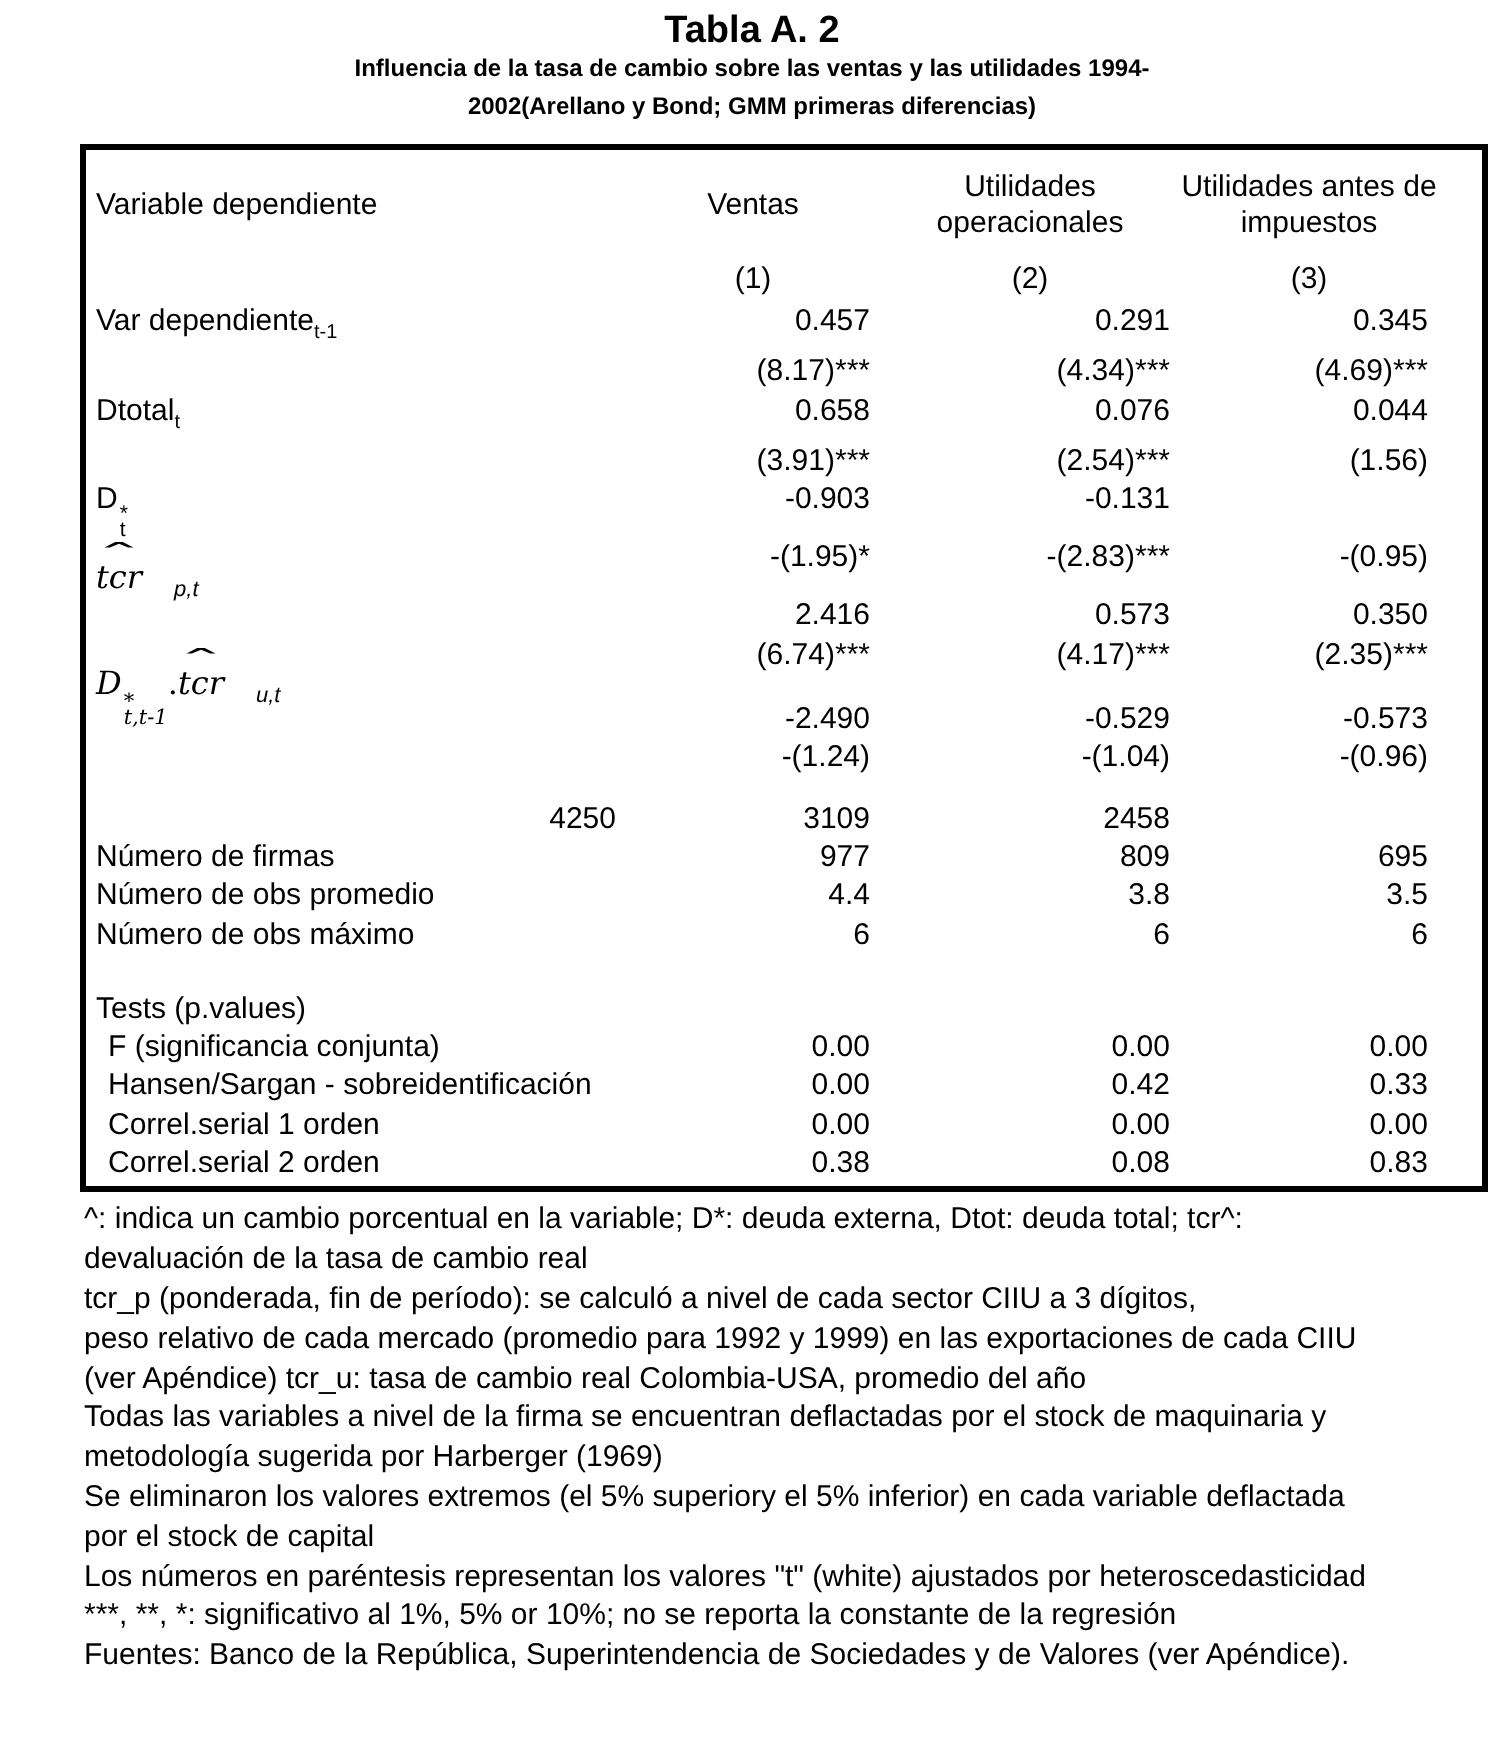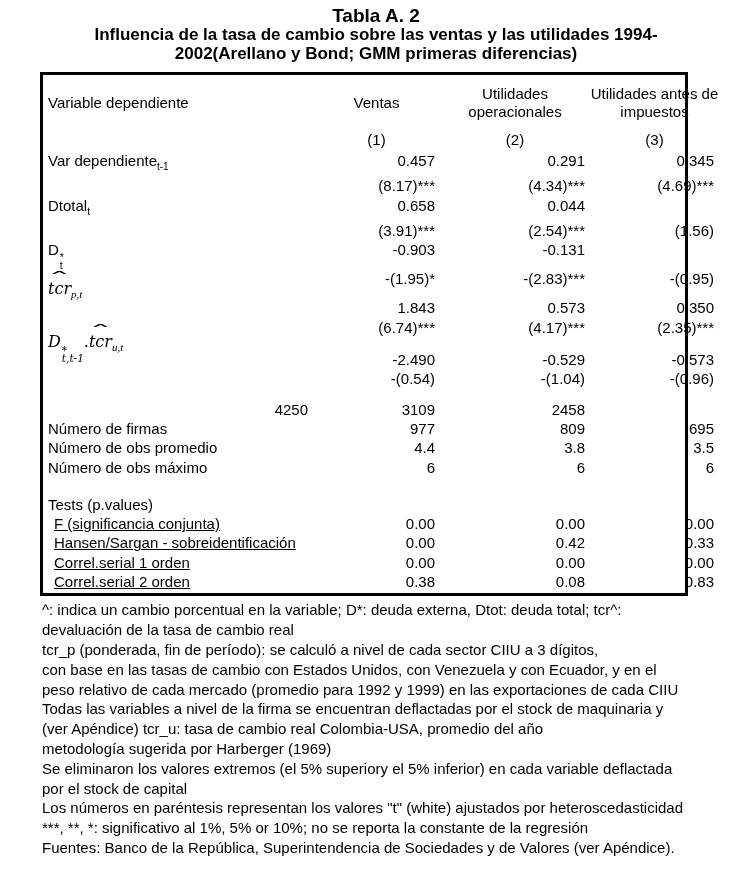--- a/index.html
+++ b/index.html
@@ -2,24 +2,24 @@
 <html><head>
 <meta charset="utf-8">
 <style>
   * { margin:0; padding:0; box-sizing:border-box; }
   html,body { background:#fff; }
   body {
     width:752px; height:870px; position:relative; overflow:hidden;
     font-family:"Liberation Sans", sans-serif; font-size:15px; color:#000;
   }
   .title { text-align:center; font-weight:bold; font-size:19px; padding-top:7px; line-height:18px; }
-  .subtitle { text-align:center; font-weight:bold; font-size:17px; line-height:19px; }
+  .subtitle { text-align:center; font-weight:bold; font-size:12px; line-height:19px; }
 
   .tbl {
-    margin:9px 0 0 40px; width:648px;
+    margin:9px 0 0 40px; width:704px;
     border:3px solid #000; background:#fff; padding-bottom:2px;
   }
   .row { display:grid; grid-template-columns:270px 127px 150px 129px; line-height:19.3px; }
   .cell { overflow:visible; }
   .c-label { text-align:left; padding-left:5px; }
   .c-val { text-align:right; padding-right:5px; }
   .c-center { text-align:center; }
 
   .hdr { height:52px; align-items:center; }
   .hdr-col { line-height:18px; }
@@ -33,32 +33,32 @@
          font-size:10.5px; line-height:8px; vertical-align:-6px; margin-left:1px; }
   .stk-serif { font-family:"DejaVu Serif", serif; font-style:italic;
                line-height:8px; vertical-align:-7px; }
 
   
   .math { font-family:"DejaVu Serif", serif; font-style:italic; font-size:16px; }
   .mhat { position:relative; display:inline-block; }
   .mhat .hat { position:absolute; left:0; right:0; top:-9px; text-align:center;
                font-style:normal; font-size:15px; line-height:10px;
                transform:scaleX(3.1); }
-  .msub { font-size:11px; vertical-align:-4px; font-family:Liberation Serif, serif; font-style:italic; }
+  .msub { font-size:11px; vertical-align:-4px; font-family:Liberation Sans, sans-serif; font-style:italic;margin-left:16px; }
   .mdot { font-style:normal; }
 
   .mlabel-row-1 { height:10px; }
   .mlabel-row-2 { height:13px; }
   .mlabel-row-1 .c-label, .mlabel-row-2 .c-label { line-height:14px; }
   .mlabel-row-1 .c-label { position:relative; top:-6px; }
   .mlabel-row-2 .c-label { position:relative; top:-2px; }
 
   .sp-a { height:11px; }
   .sp-b { height:18px; }
-  .indent { padding-left:11px;text-decoration:underline; }
+  .indent { padding-left:11px; }
 
   .foot { margin:4px 0 0 42px; line-height:19.8px; white-space:nowrap; }
 </style>
 </head>
 <body>
 
 <div>
 
   <div class="title">Tabla A. 2</div>
   <div class="subtitle">Influencia de la tasa de cambio sobre las ventas y las utilidades 1994-</div>
@@ -89,20 +89,21 @@
     <div class="row">
       <div class="cell c-label"></div>
       <div class="cell c-val">(8.17)***</div>
       <div class="cell c-val">(4.34)***</div>
       <div class="cell c-val">(4.69)***</div>
     </div>
 
     <div class="row">
       <div class="cell c-label"><span>Dtotal</span><sub class="sb">t</sub></div>
       <div class="cell c-val">0.658</div>
+      <div class="cell c-val">0.076</div>
       <div class="cell c-val">0.044</div>
     </div>
     <div class="row">
       <div class="cell c-label"></div>
       <div class="cell c-val">(3.91)***</div>
       <div class="cell c-val">(2.54)***</div>
       <div class="cell c-val">(1.56)</div>
     </div>
 
     <div class="row">
@@ -123,21 +124,21 @@
     <div class="row mlabel-row-1">
       <div class="cell c-label math">
         <span class="mhat"><span class="hat">ˆ</span><span>tcr</span></span><sub class="msub">p,t</sub>
       </div>
       <div class="cell"></div>
         <div class="cell"></div>
         <div class="cell"></div>
     </div>
     <div class="row">
       <div class="cell c-label"></div>
-      <div class="cell c-val">1.843</div>
+      <div class="cell c-val">2.416</div>
       <div class="cell c-val">0.573</div>
       <div class="cell c-val">0.350</div>
     </div>
     <div class="row">
       <div class="cell c-label"></div>
       <div class="cell c-val">(6.74)***</div>
       <div class="cell c-val">(4.17)***</div>
       <div class="cell c-val">(2.35)***</div>
     </div>
 
@@ -153,21 +154,21 @@
         <div class="cell"></div>
     </div>
     <div class="row">
       <div class="cell c-label"></div>
       <div class="cell c-val">-2.490</div>
       <div class="cell c-val">-0.529</div>
       <div class="cell c-val">-0.573</div>
     </div>
     <div class="row">
       <div class="cell c-label"></div>
-      <div class="cell c-val">-(0.54)</div>
+      <div class="cell c-val">-(1.24)</div>
       <div class="cell c-val">-(1.04)</div>
       <div class="cell c-val">-(0.96)</div>
     </div>
 
     <div class="sp-a"></div>
 
     <div class="row">
       <div class="cell c-val">4250</div>
       <div class="cell c-val">3109</div>
       <div class="cell c-val">2458</div>
@@ -222,24 +223,23 @@
       <div class="cell c-val">0.38</div>
       <div class="cell c-val">0.08</div>
       <div class="cell c-val">0.83</div>
     </div>
   </div>
 
   <div class="foot">
     <div>^: indica un cambio porcentual en la variable; D*: deuda externa, Dtot: deuda total; tcr^:</div>
     <div>devaluación de la tasa de cambio real</div>
     <div>tcr_p (ponderada, fin de período): se calculó a nivel de cada sector CIIU a 3 dígitos,</div>
-    <div>con base en las tasas de cambio con Estados Unidos, con Venezuela y con Ecuador, y en el</div>
     <div>peso relativo de cada mercado (promedio para 1992 y 1999) en las exportaciones de cada CIIU</div>
+    <div>(ver Apéndice) tcr_u: tasa de cambio real Colombia-USA, promedio del año</div>
     <div>Todas las variables a nivel de la firma se encuentran deflactadas por el stock de maquinaria y</div>
-    <div>(ver Apéndice) tcr_u: tasa de cambio real Colombia-USA, promedio del año</div>
     <div>metodología sugerida por Harberger (1969)</div>
     <div>Se eliminaron los valores extremos (el 5% superiory el 5% inferior) en cada variable deflactada</div>
     <div>por el stock de capital</div>
     <div>Los números en paréntesis representan los valores "t" (white) ajustados por heteroscedasticidad</div>
     <div>***, **, *: significativo al 1%, 5% or 10%; no se reporta la constante de la regresión</div>
     <div>Fuentes: Banco de la República, Superintendencia de Sociedades y de Valores (ver Apéndice).</div>
   </div>
 
 </div>
 

